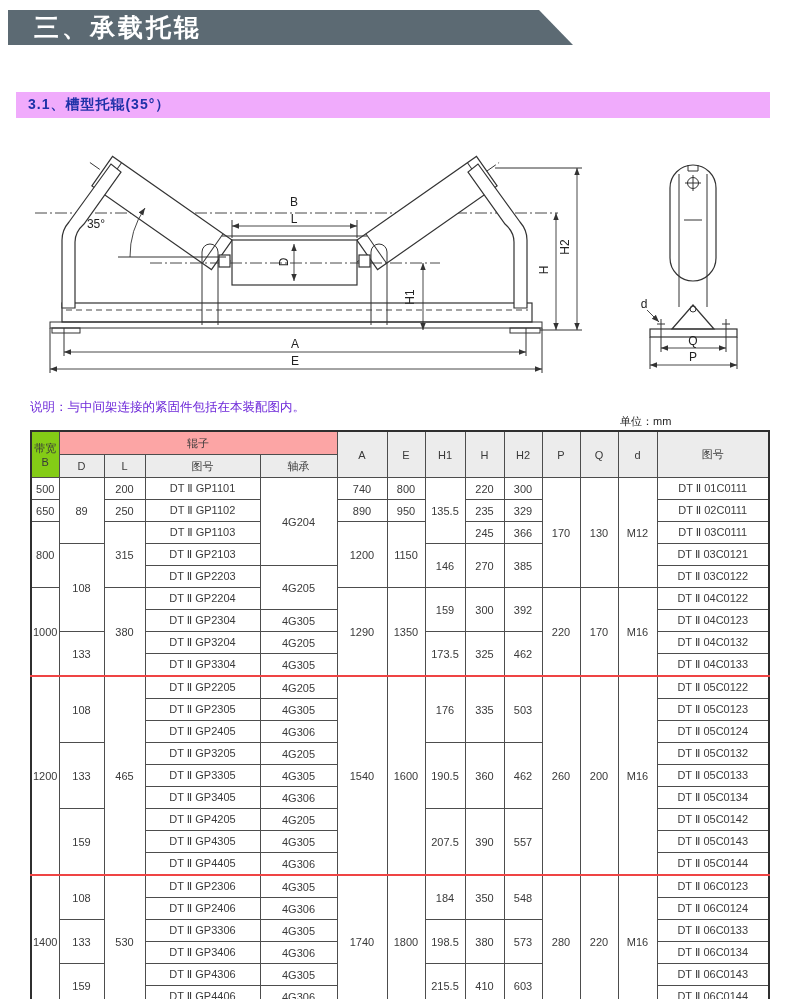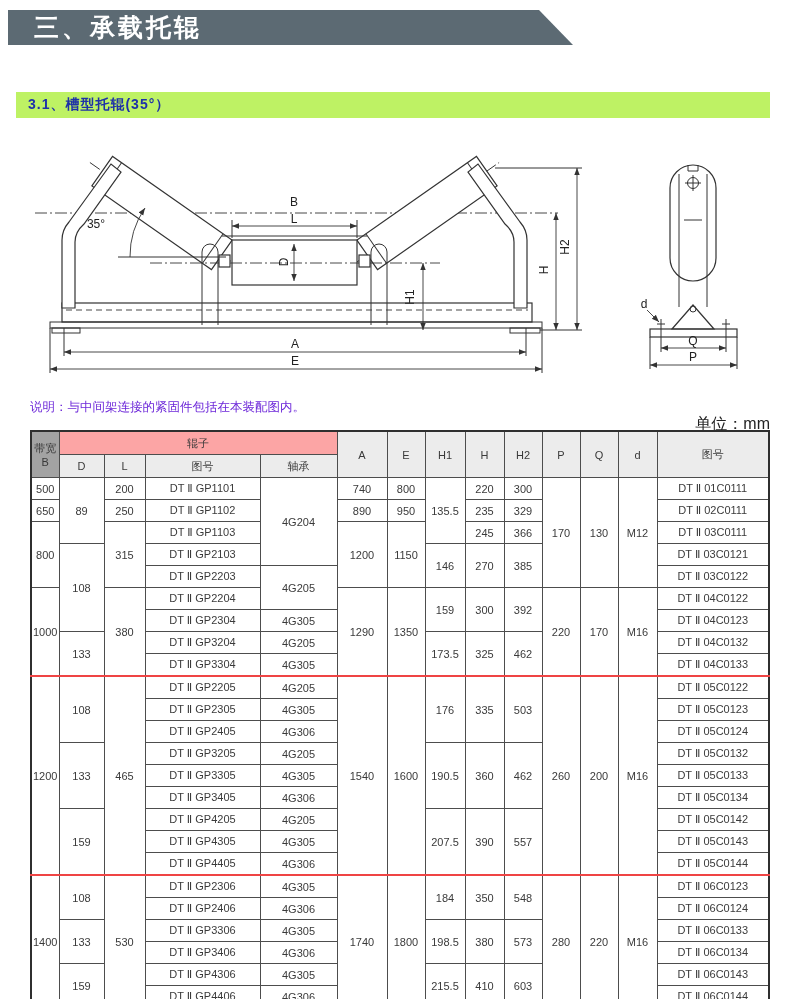--- a/index.html
+++ b/index.html
@@ -17,41 +17,41 @@
   .dwg{position:absolute;left:0;top:140px;}
   .dwg text{font-family:"Liberation Sans","DejaVu Sans",sans-serif;font-size:12px;fill:#222;}
   .dwg .thin{stroke:#333;stroke-width:1;fill:none;}
   .dwg .med{stroke:#333;stroke-width:1.2;fill:none;}
   .dwg .wfill{stroke:#333;stroke-width:1.2;fill:#fff;}
   .dwg .cl{stroke:#333;stroke-width:0.9;fill:none;stroke-dasharray:12 3 2 3;}
   .dwg .dash{stroke:#333;stroke-width:0.9;fill:none;stroke-dasharray:6 4;}
   .dwg .dim{stroke:#333;stroke-width:0.9;fill:none;}
   
   .note{position:absolute;left:30px;top:399px;font-size:12.5px;color:#6d28d9;}
-  .unit{position:absolute;left:620px;top:414px;width:150px;font-size:16px;color:#222;text-align:right;}
+  .unit{position:absolute;left:620px;top:414px;width:150px;font-size:11px;color:#222;}
   
   table.spec{position:absolute;left:30px;top:430px;width:740px;border-collapse:collapse;table-layout:fixed;
              font-size:11px;color:#3a3a3a;}
   table.spec{border:2px solid #2f2f2f;}
   table.spec th,table.spec td{border:1px solid #4d4d4d;text-align:center;vertical-align:middle;
              padding:0;overflow:hidden;white-space:nowrap;}
   table.spec thead th{height:22px;font-weight:normal;}
   table.spec tbody td{height:21px;background:#fff;}
   table.spec tr.sec td{border-top:2px solid #ef4444;}
 </style>
 </head>
 <body>
 
 <div id="page">
 
   <div class="banner" style="background: rgb(92, 106, 115);">
     <span class="banner-title">三、承载托辊</span>
   </div>
 
-  <div class="section-bar" style="background: #bef264;">
+  <div class="section-bar" style="background: #f0abfc;">
     <span class="section-title" style="color: rgb(30, 49, 168);">3.1、槽型托辊(35°）</span>
   </div>
 
   <svg class="dwg" width="800" height="250" viewBox="0 0 800 250">
     <defs>
       <marker id="arr" viewBox="0 0 10 10" refX="9" refY="5" markerWidth="9" markerHeight="9" orient="auto-start-reverse">
         <path d="M0,1.5 L9,5 L0,8.5 z" fill="#333"></path>
       </marker>
     </defs>
 
@@ -162,21 +162,21 @@
         <col style="width:40px">
       <col style="width:39px">
         <col style="width:38px">
         <col style="width:38px">
         <col style="width:38px">
       <col style="width:39px">
         <col style="width:112px">
     </colgroup>
     <thead>
       <tr>
-        <th rowspan="2" style="background: #a3a3a3;">
+        <th rowspan="2" style="background: #84cc16;">
           <div>带宽</div>
           <div>B</div>
         </th>
         <th colspan="4" style="background: #fca5a5;">辊子</th>
         <th rowspan="2" style="background: rgb(236, 236, 236);">A</th>
         <th rowspan="2" style="background: rgb(236, 236, 236);">E</th>
         <th rowspan="2" style="background: rgb(236, 236, 236);">H1</th>
         <th rowspan="2" style="background: rgb(236, 236, 236);">H</th>
         <th rowspan="2" style="background: rgb(236, 236, 236);">H2</th>
         <th rowspan="2" style="background: rgb(236, 236, 236);">P</th>

